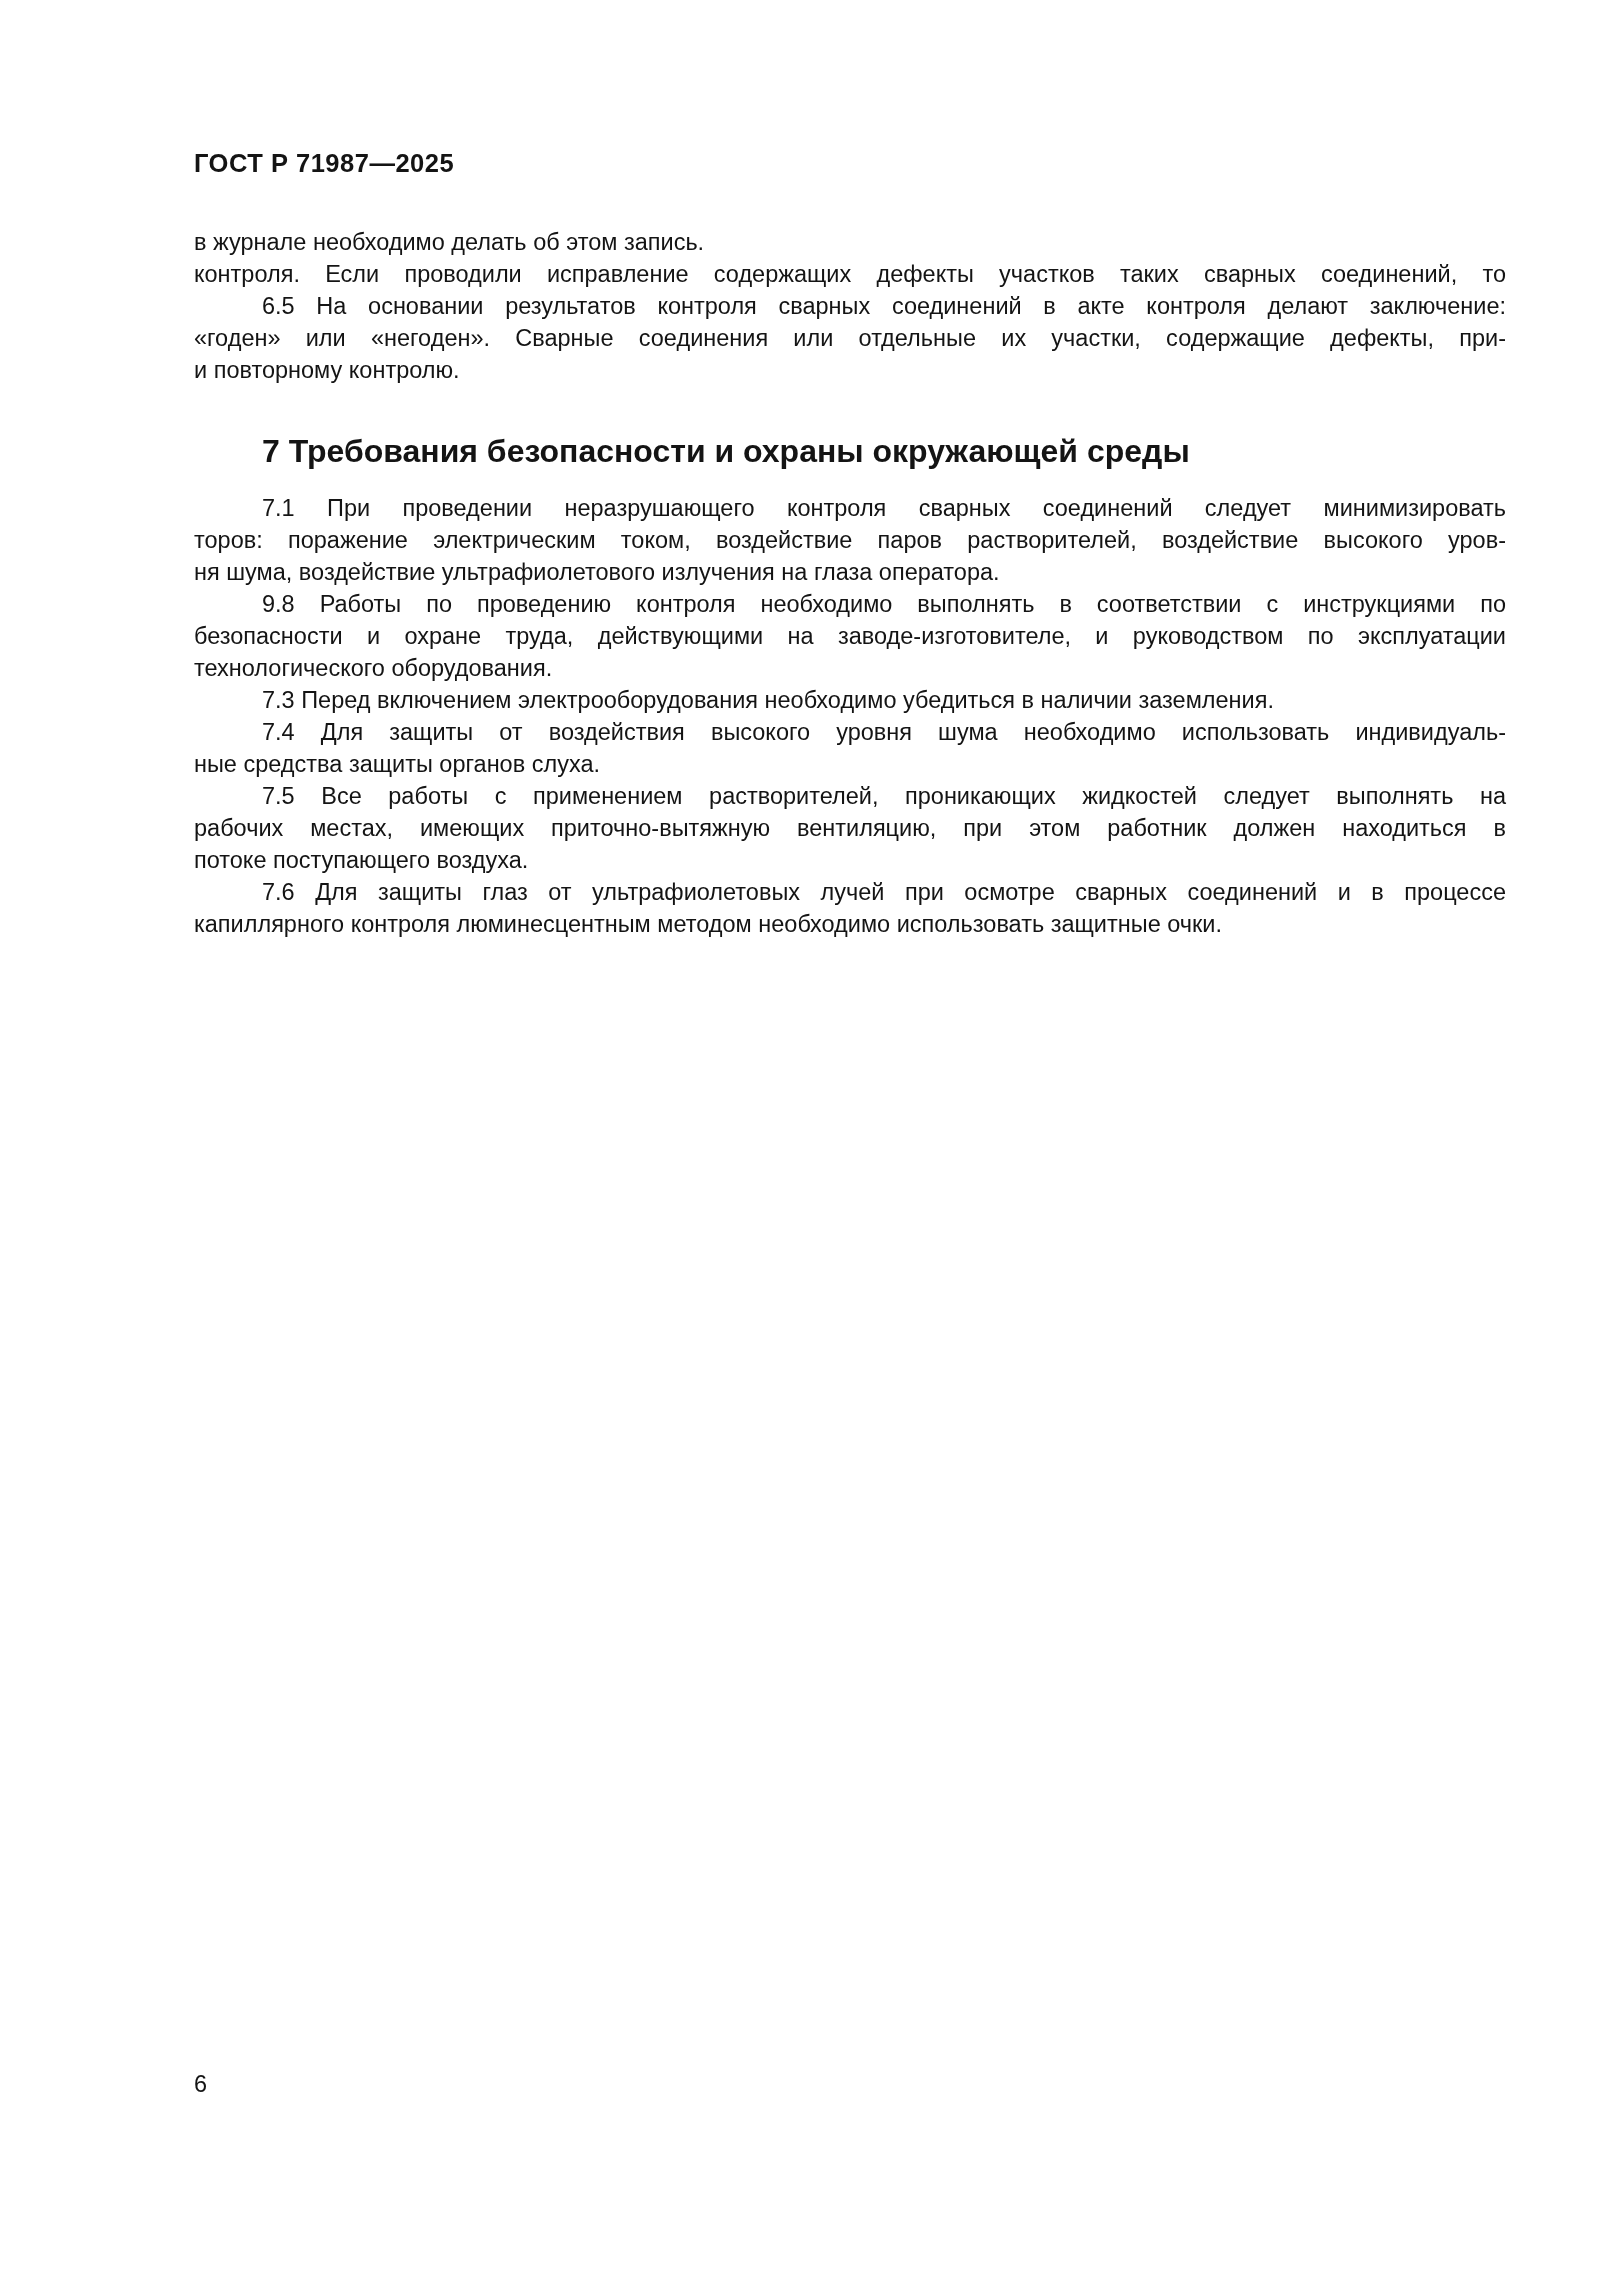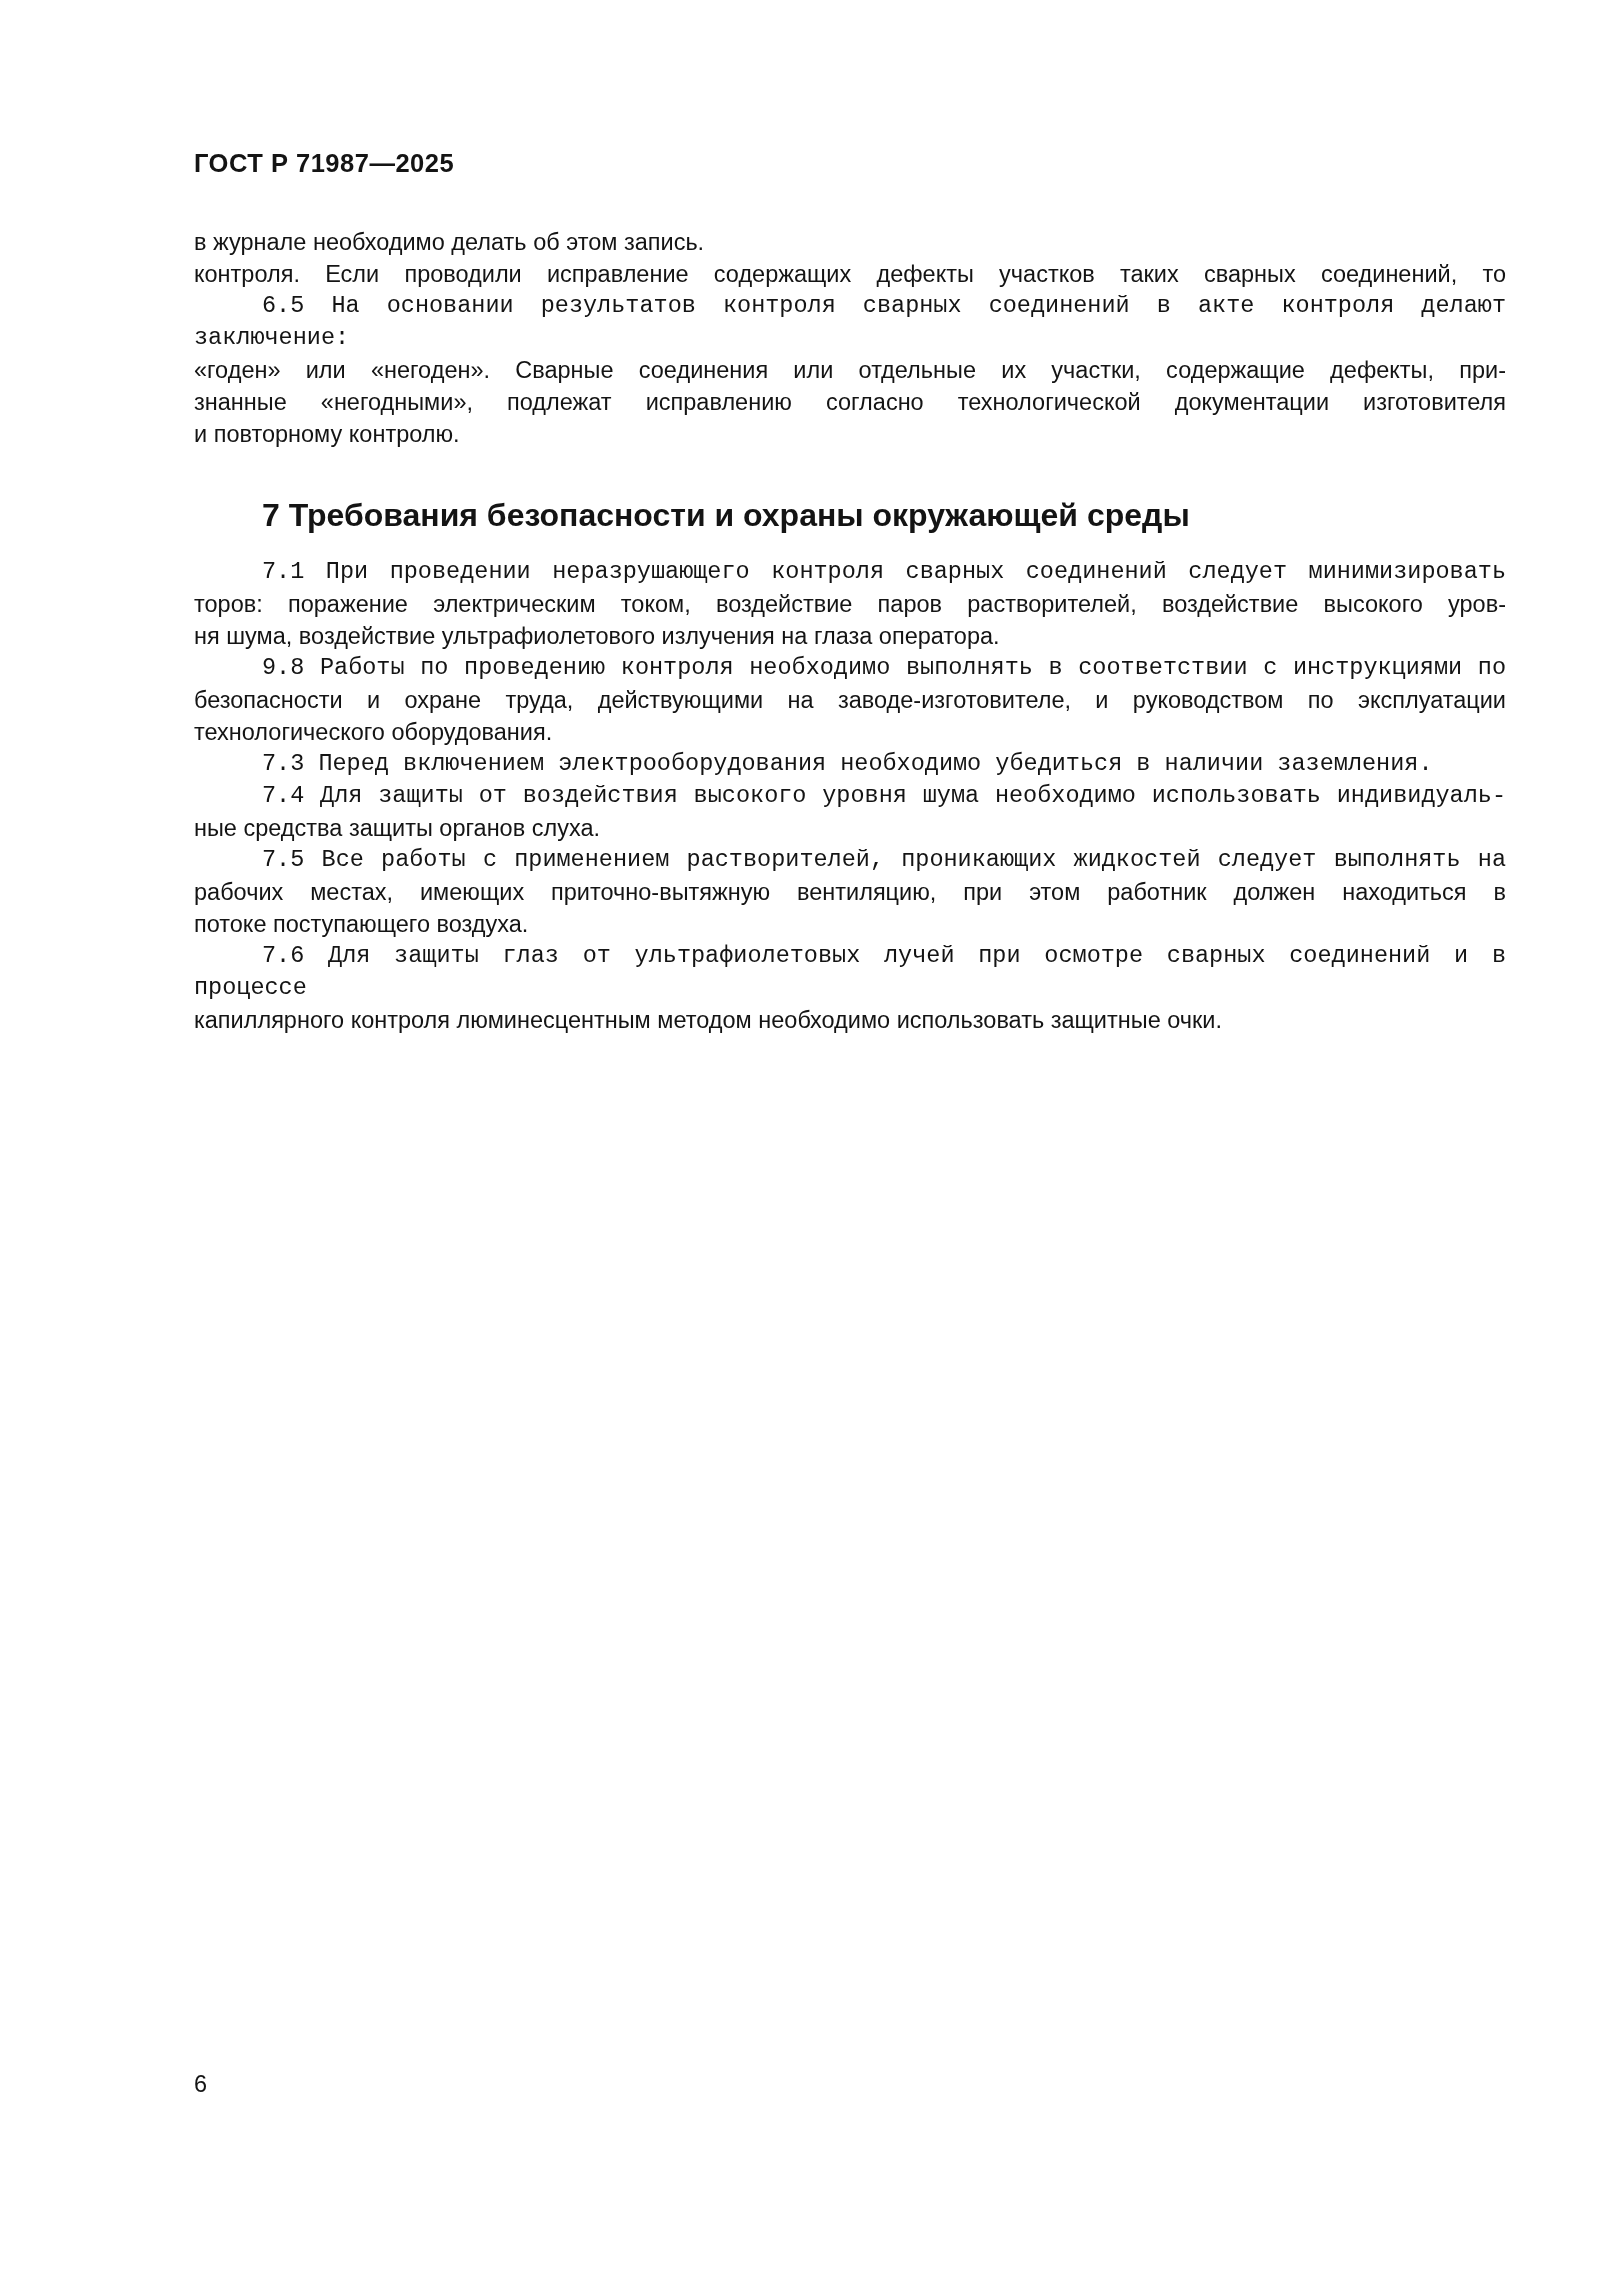--- a/index.html
+++ b/index.html
@@ -39,21 +39,20 @@
     font-size: 23.5px;
     line-height: 32px;
     white-space: normal;
   }
   .line.just {
     text-align: justify;
     text-align-last: justify;
   }
   .line.indent {
     text-indent: 68px;
-    font-family: Liberation Mono, monospace;
   }
   .section-heading {
     margin: 48px 0 22.5px 0;
     padding-left: 68px;
     font-size: 32px;
     line-height: 35px;
     font-weight: bold;
   }
   .page-number {
     position: absolute;
@@ -70,21 +69,20 @@
   <div class="running-header">ГОСТ Р 71987—2025</div>
 
   <div class="content">
       <div class="para">
         <div class="line">в журнале необходимо делать об этом запись.</div>
         <div class="line just">контроля. Если проводили исправление содержащих дефекты участков таких сварных соединений, то</div>
       </div>
       <div class="para">
         <div class="line just indent">6.5  На основании результатов контроля сварных соединений в акте контроля делают заключение:</div>
         <div class="line just">«годен» или «негоден». Сварные соединения или отдельные их участки, содержащие дефекты, при-</div>
-        <div class="line just">знанные «негодными», подлежат исправлению согласно технологической документации изготовителя</div>
         <div class="line">и повторному контролю.</div>
       </div>
       <h2 class="section-heading">7  Требования безопасности и охраны окружающей среды</h2>
       <div class="para">
         <div class="line just indent">7.1  При проведении неразрушающего контроля сварных соединений следует минимизировать</div>
         <div class="line just">торов: поражение электрическим током, воздействие паров растворителей, воздействие высокого уров-</div>
         <div class="line">ня шума, воздействие ультрафиолетового излучения на глаза оператора.</div>
       </div>
       <div class="para">
         <div class="line just indent">9.8  Работы по проведению контроля необходимо выполнять в соответствии с инструкциями по</div>

